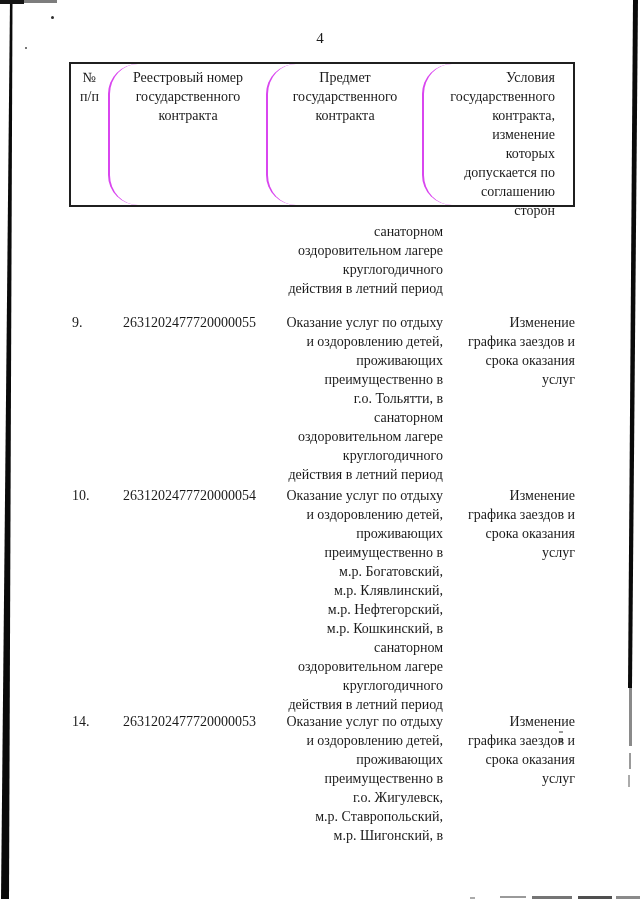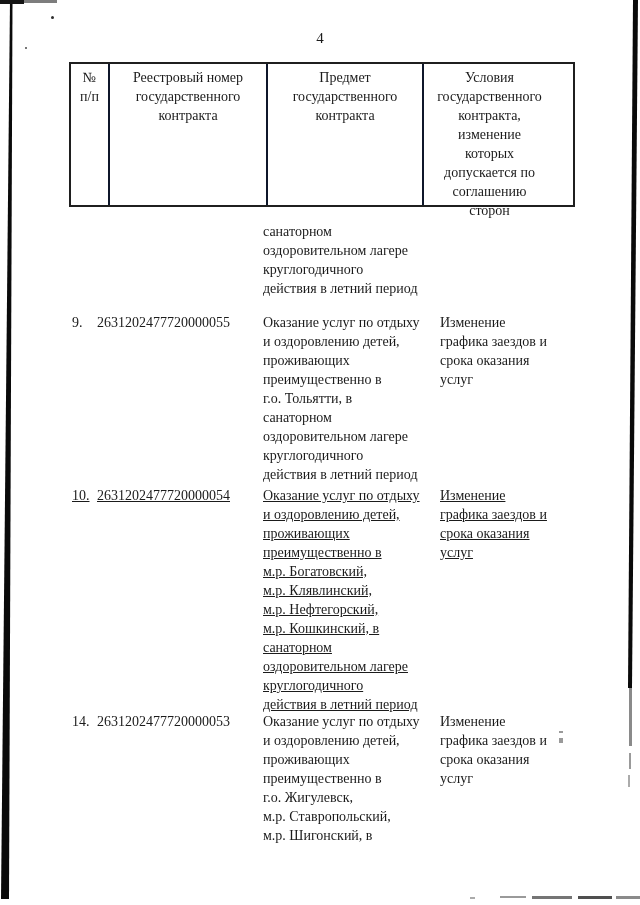--- a/index.html
+++ b/index.html
@@ -48,40 +48,40 @@
     box-sizing:content-box;
   }
   .hcell{
     text-align:center;
     font-size:14px;line-height:19px;
     padding-top:4px;
     white-space:pre;
     overflow:visible;
     box-sizing:border-box;
   }
-  .hcell + .hcell{border-left:2px solid #0f172a;}
+  .hcell + .hcell{border-left:2px solid #d946ef;border-radius:30px;}
   #hcell-1{width:37px;}
   #hcell-2{width:158px;}
   #hcell-3{width:156px;}
-  #hcell-4{width:133px;}
+  #hcell-4{width:133px;text-align:right;}
 
   
   .cell{
     position:absolute;
     font-size:14px;line-height:19px;
     white-space:pre;
-    text-align:left;
+    text-align:right;
   }
   .cell.num{left:70px;width:36px;text-align:left;padding-left:2px;}
   .cell.reg{left:97px;width:159px;}
   .cell.subj{left:263px;width:180px;}
   .cell.cond{left:440px;width:135px;}
   .row-cont .cell{top:222px;}
   .row-9   .cell{top:313px;}
-  .row-10  .cell{top:486px;text-decoration:underline;}
+  .row-10  .cell{top:486px;}
   .row-11  .cell{top:712px;}
 </style>
 </head>
 <body>
 
 <div id="page">
 
   <div class="artifact" id="left-line"></div>
   <div class="artifact" id="right-bar"></div>
   <div class="artifact" id="right-bar-fade"></div>

